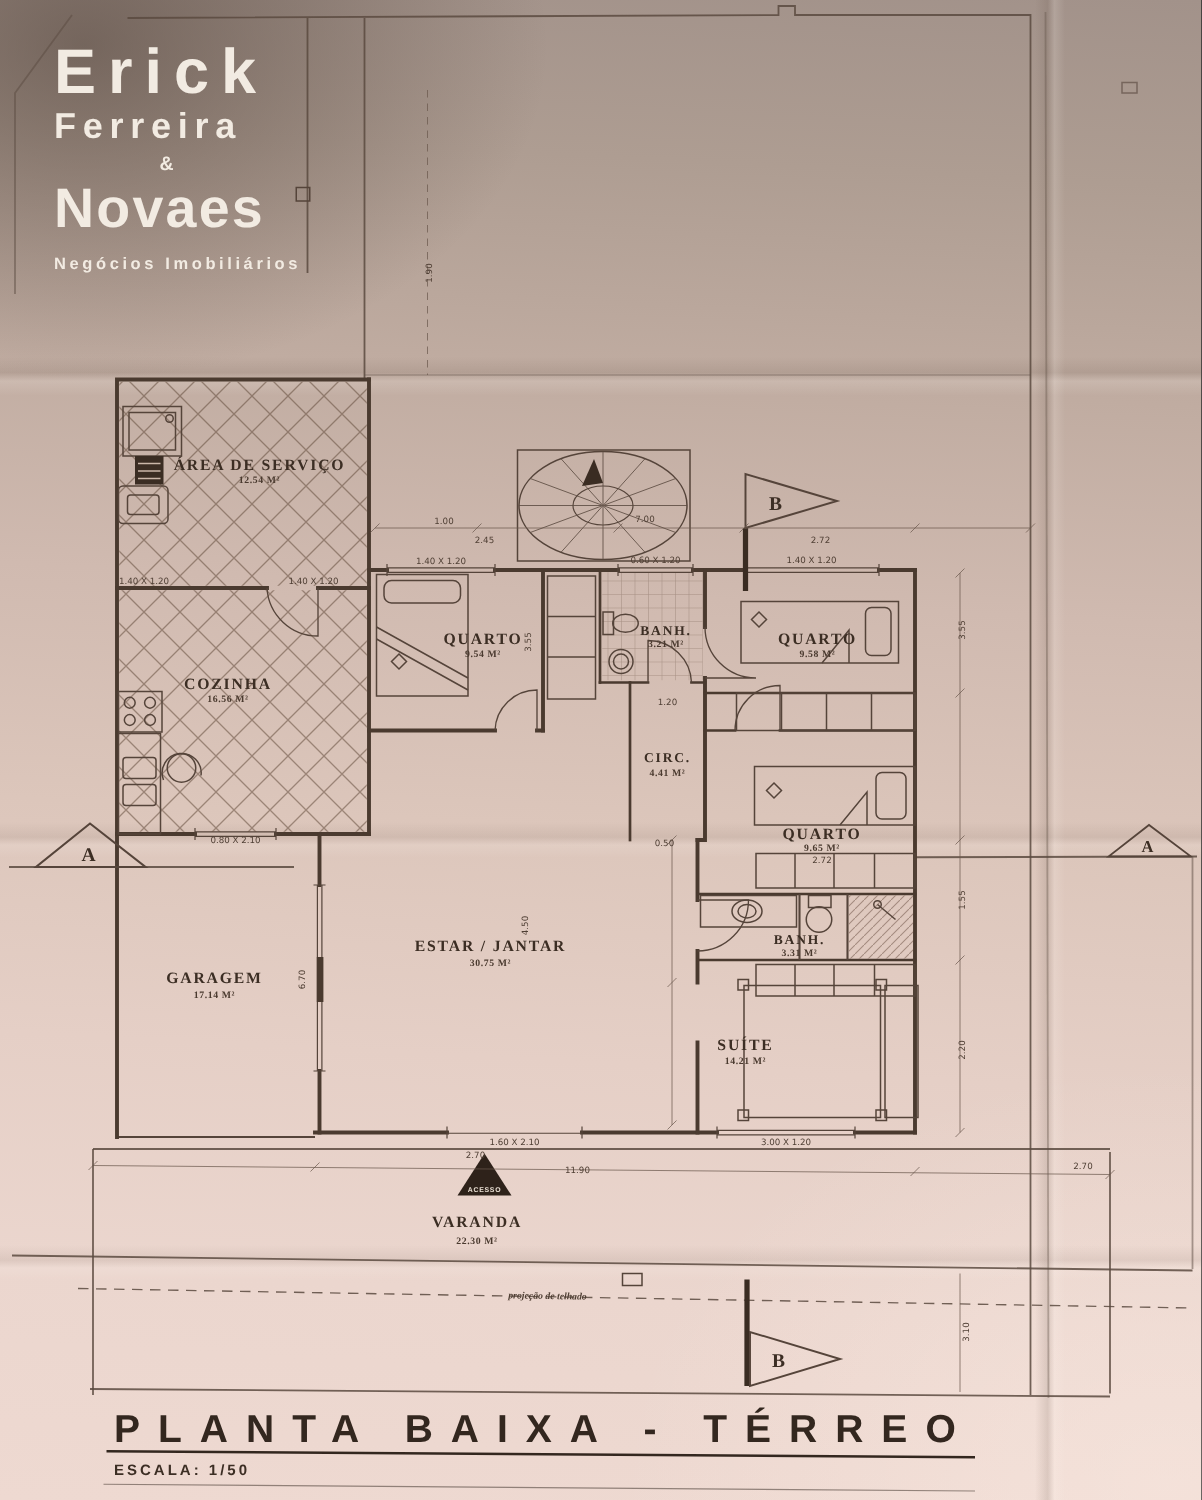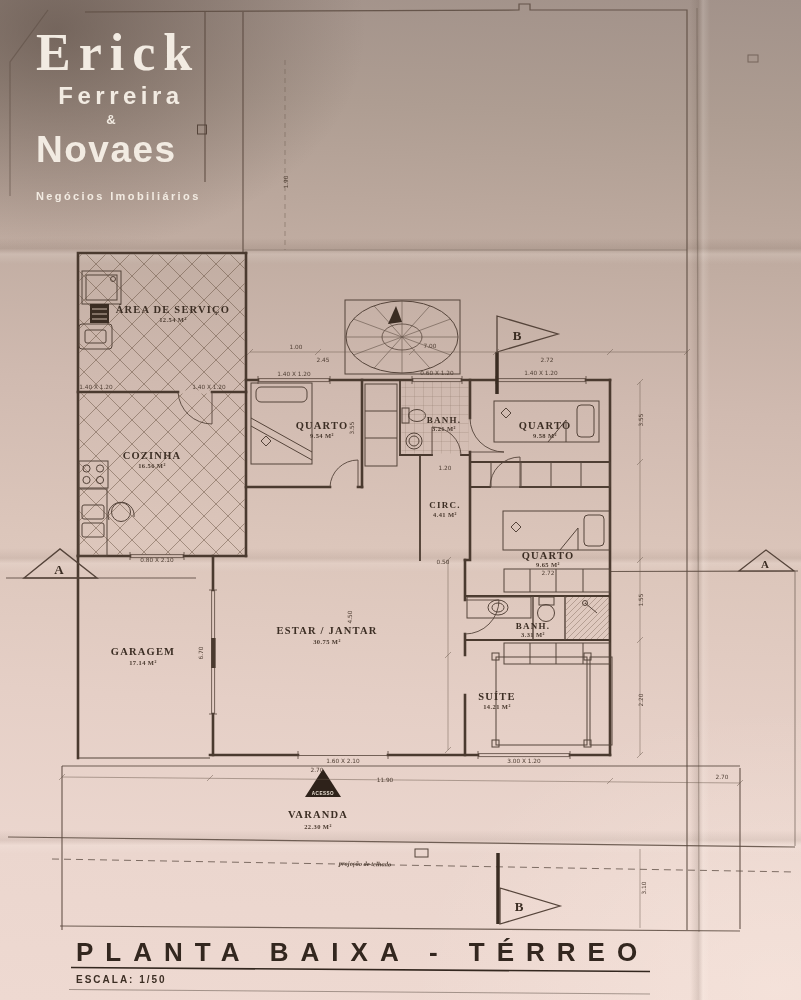--- a/index.html
+++ b/index.html
@@ -30,25 +30,25 @@
   text.room{font-family:"Liberation Serif",serif;font-weight:bold;font-size:10.5px;fill:#3c2e24;letter-spacing:1.2px;text-anchor:middle;}
   text.area{font-family:"Liberation Serif",serif;font-weight:bold;font-size:6.5px;fill:#4a3a2f;letter-spacing:.4px;text-anchor:middle;}
   text.dim{font-family:"DejaVu Sans",sans-serif;font-size:5.8px;fill:#4f3f34;text-anchor:middle;}
   text.mk{font-family:"Liberation Serif",serif;font-weight:bold;font-size:13px;fill:#3c2e24;text-anchor:middle;}
   text.ttl{font-family:"Liberation Sans",sans-serif;font-weight:bold;font-size:26px;fill:#33271f;letter-spacing:12px;}
   text.scl{font-family:"Liberation Sans",sans-serif;font-weight:bold;font-size:10px;fill:#3c2e24;letter-spacing:2px;}
   text.acc{font-family:"Liberation Sans",sans-serif;font-weight:bold;font-size:4.6px;fill:#e9dfd3;letter-spacing:.5px;text-anchor:middle;}
   text.roof{font-family:"Liberation Serif",serif;font-style:italic;font-weight:bold;font-size:6.5px;fill:#4f3f34;text-anchor:middle;}
 
   .logo{position:absolute;left:36px;top:26px;width:170px;color:#f2ebe2;}
-  .logo .l1{font-size:52px;font-weight:bold;letter-spacing:8px;line-height:1.05;font-family:Liberation Serif, serif;}
-  .logo .l2{font-size:24px;font-weight:bold;letter-spacing:4.5px;line-height:1.25;text-align:center;}
+  .logo .l1{font-size:42px;font-weight:bold;letter-spacing:8px;line-height:1.05;}
+  .logo .l2{font-size:24px;font-weight:bold;letter-spacing:4.5px;line-height:1.25;}
   .logo .amp{font-size:13px;font-weight:bold;text-align:center;width:150px;line-height:1.4;}
   .logo .l3{font-size:37px;font-weight:bold;letter-spacing:1.5px;line-height:1.15;}
-  .logo .tag{font-size:11px;font-weight:bold;letter-spacing:2.4px;margin-top:19px;}
+  .logo .tag{font-size:11px;font-weight:bold;letter-spacing:2.4px;margin-top:9px;}
 </style>
 </head>
 <body>
 
 <div class="stage">
   <div class="crease h1"></div>
   <div class="crease h2"></div>
   <div class="crease h3"></div>
   <div class="crease v1"></div>
 

